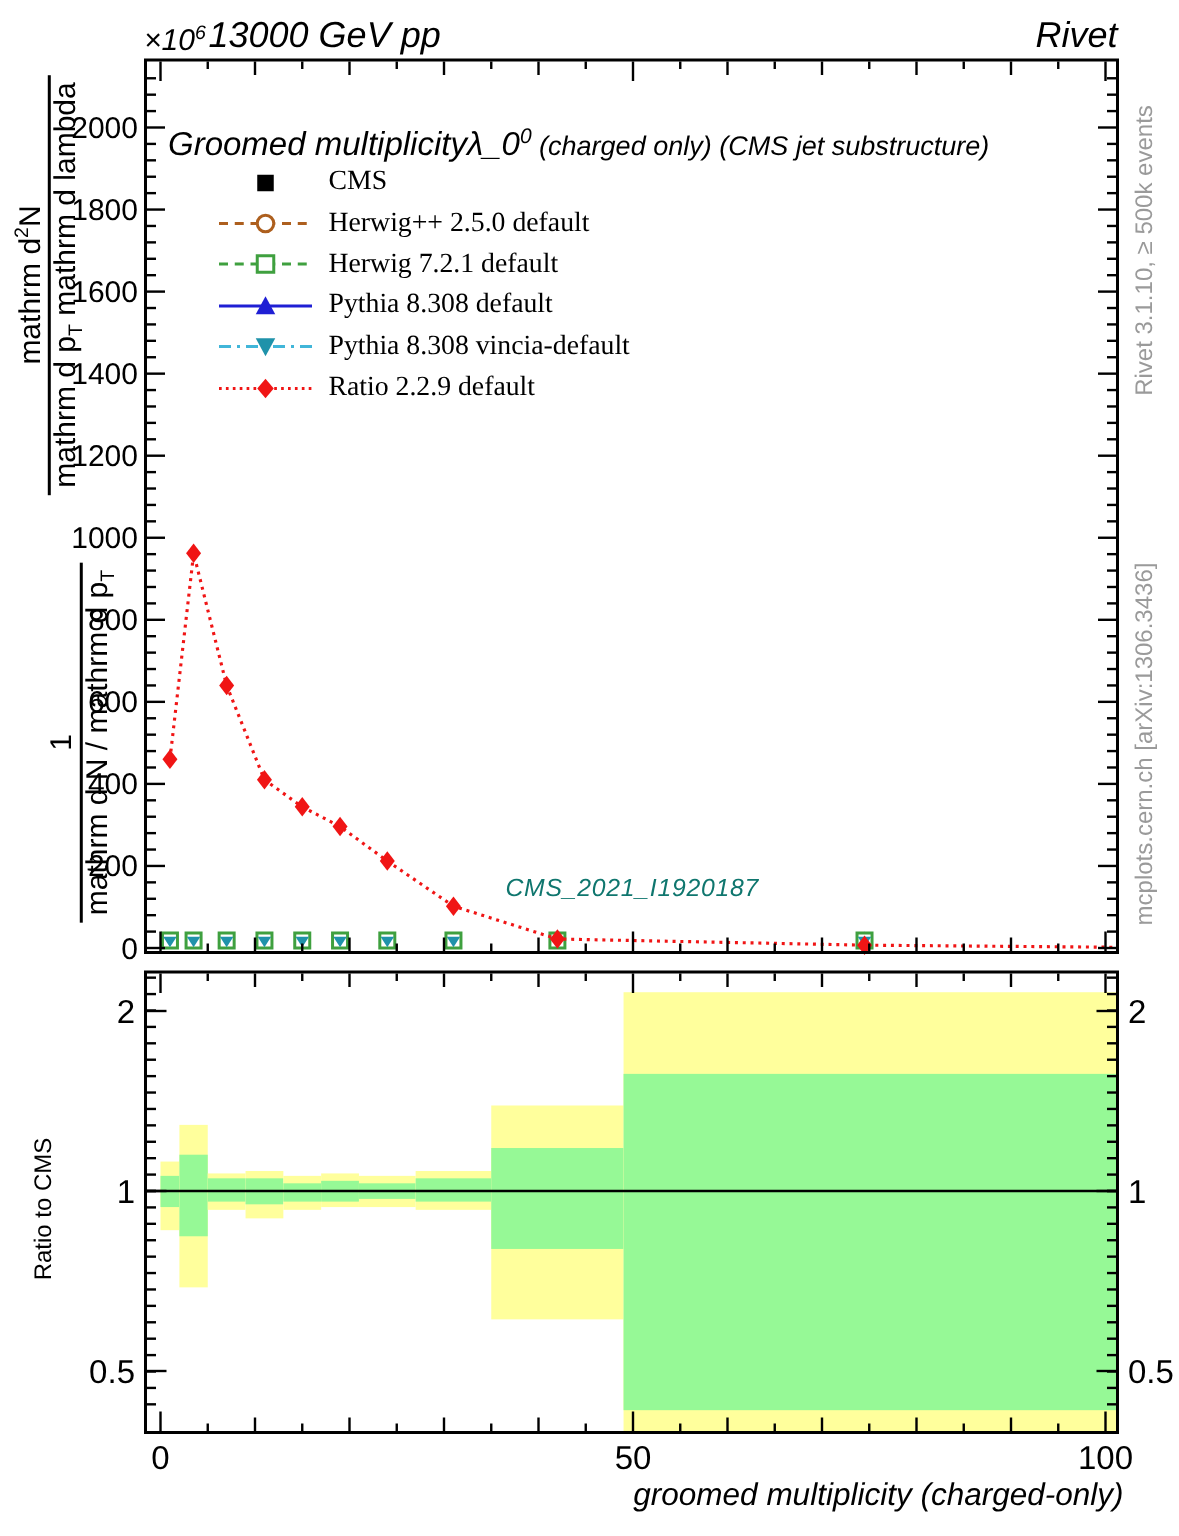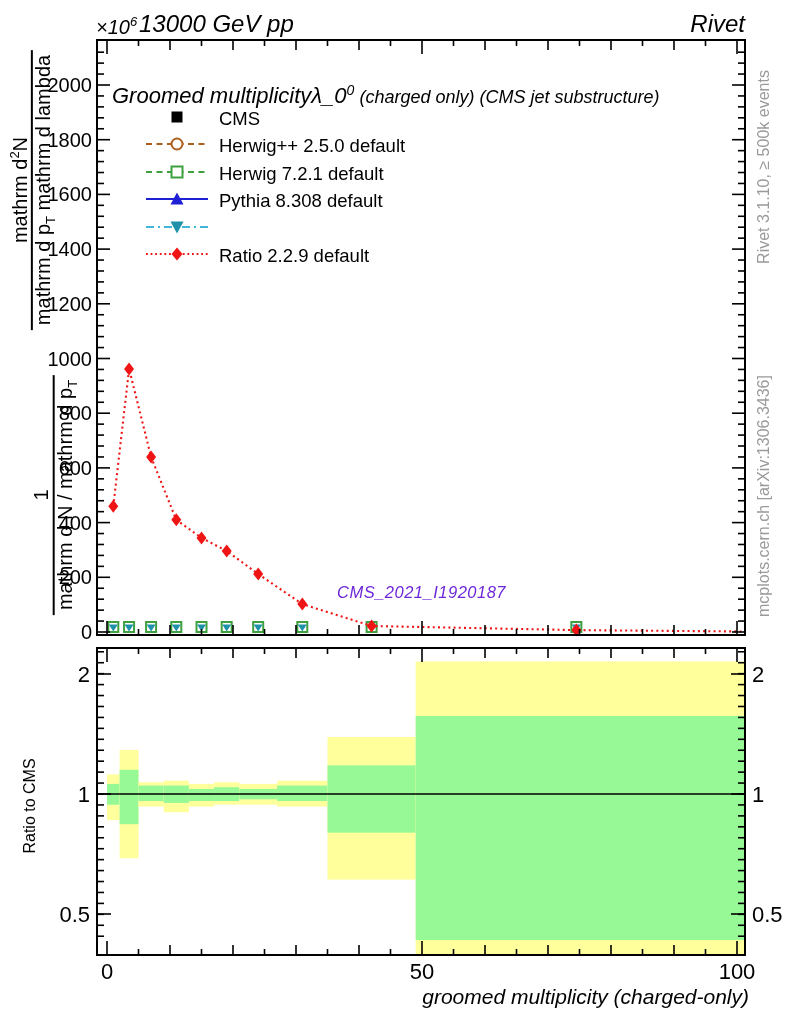--- a/index.html
+++ b/index.html
@@ -7,32 +7,32 @@
         font-family:"Liberation Sans","DejaVu Sans",sans-serif;color:#000;}
   #plot-svg{position:absolute;left:0;top:0;}
   .abs{position:absolute;white-space:nowrap;font-style:italic;}
   .hdr{font-size:24px;}
   .mult{font-size:20px;}
   .mult sup{font-size:13px;}
   .ptitle{font-size:22px;}
   .ptitle sup{font-size:14px;}
   .ptitle .small{font-size:18px;}
   #legend{position:absolute;left:145px;top:108px;}
-  .lrow{display:flex;height:27.4px;}
+  .lrow{display:flex;align-items:center;height:27.4px;font-family:Liberation Serif, serif;}
   .lrow svg{flex:0 0 64px;}
   .lrow .llab{font-size:18.5px;margin-left:10px;}
   .rot{position:absolute;transform:translate(-50%,-50%) rotate(-90deg);white-space:nowrap;}
   .gray{color:#9a9a9a;font-size:16px;}
   .yfrac{position:absolute;transform:translate(-50%,-50%) rotate(-90deg);
          text-align:center;font-size:20px;white-space:nowrap;line-height:1.08;}
   .yfrac .num{border-bottom:2px solid #000;padding:0 5px;}
   .yfrac .den{padding:0 5px;}
   .yfrac sub{font-size:13px;}
   .yfrac sup{font-size:13px;}
-  .wm{font-size:16.5px;color:#6d28d9;letter-spacing:.5px;}
+  .wm{font-size:16.5px;color:#0f766e;letter-spacing:.5px;}
   .xtitle{font-size:21px;}
   .rylab{font-size:16px;}
 </style>
 </head>
 <body>
 
 <div id="root">
   <svg id="plot-svg" width="786" height="1024">
       <defs>
         <clipPath id="ratioClip">
@@ -413,20 +413,21 @@
           <line x1="1" y1="9" x2="63" y2="9" stroke="#1f1fd4" stroke-width="2"></line>
           <path d="M 32 2.5 L 38.5 14.5 L 25.5 14.5 Z" fill="#1f1fd4"></path>
         </svg>
         <span class="llab">Pythia 8.308 default</span>
       </div>
       <div class="lrow">
         <svg width="64" height="18">
           <line x1="1" y1="9" x2="63" y2="9" stroke="#41b6d9" stroke-width="2" stroke-dasharray="8 4 2 4"></line>
           <path d="M 25.5 3.5 L 38.5 3.5 L 32 15.5 Z" fill="#1f92aa"></path>
         </svg>
+        <span class="llab">Pythia 8.308 vincia-default</span>
       </div>
       <div class="lrow">
         <svg width="64" height="18">
           <line x1="1" y1="9" x2="63" y2="9" stroke="#f01515" stroke-width="2" stroke-dasharray="1.8 2.8"></line>
           <path d="M 32 2.5 L 37.5 9 L 32 15.5 L 26.5 9 Z" fill="#f01515"></path>
         </svg>
         <span class="llab">Ratio 2.2.9 default</span>
       </div>
     </div>
 

